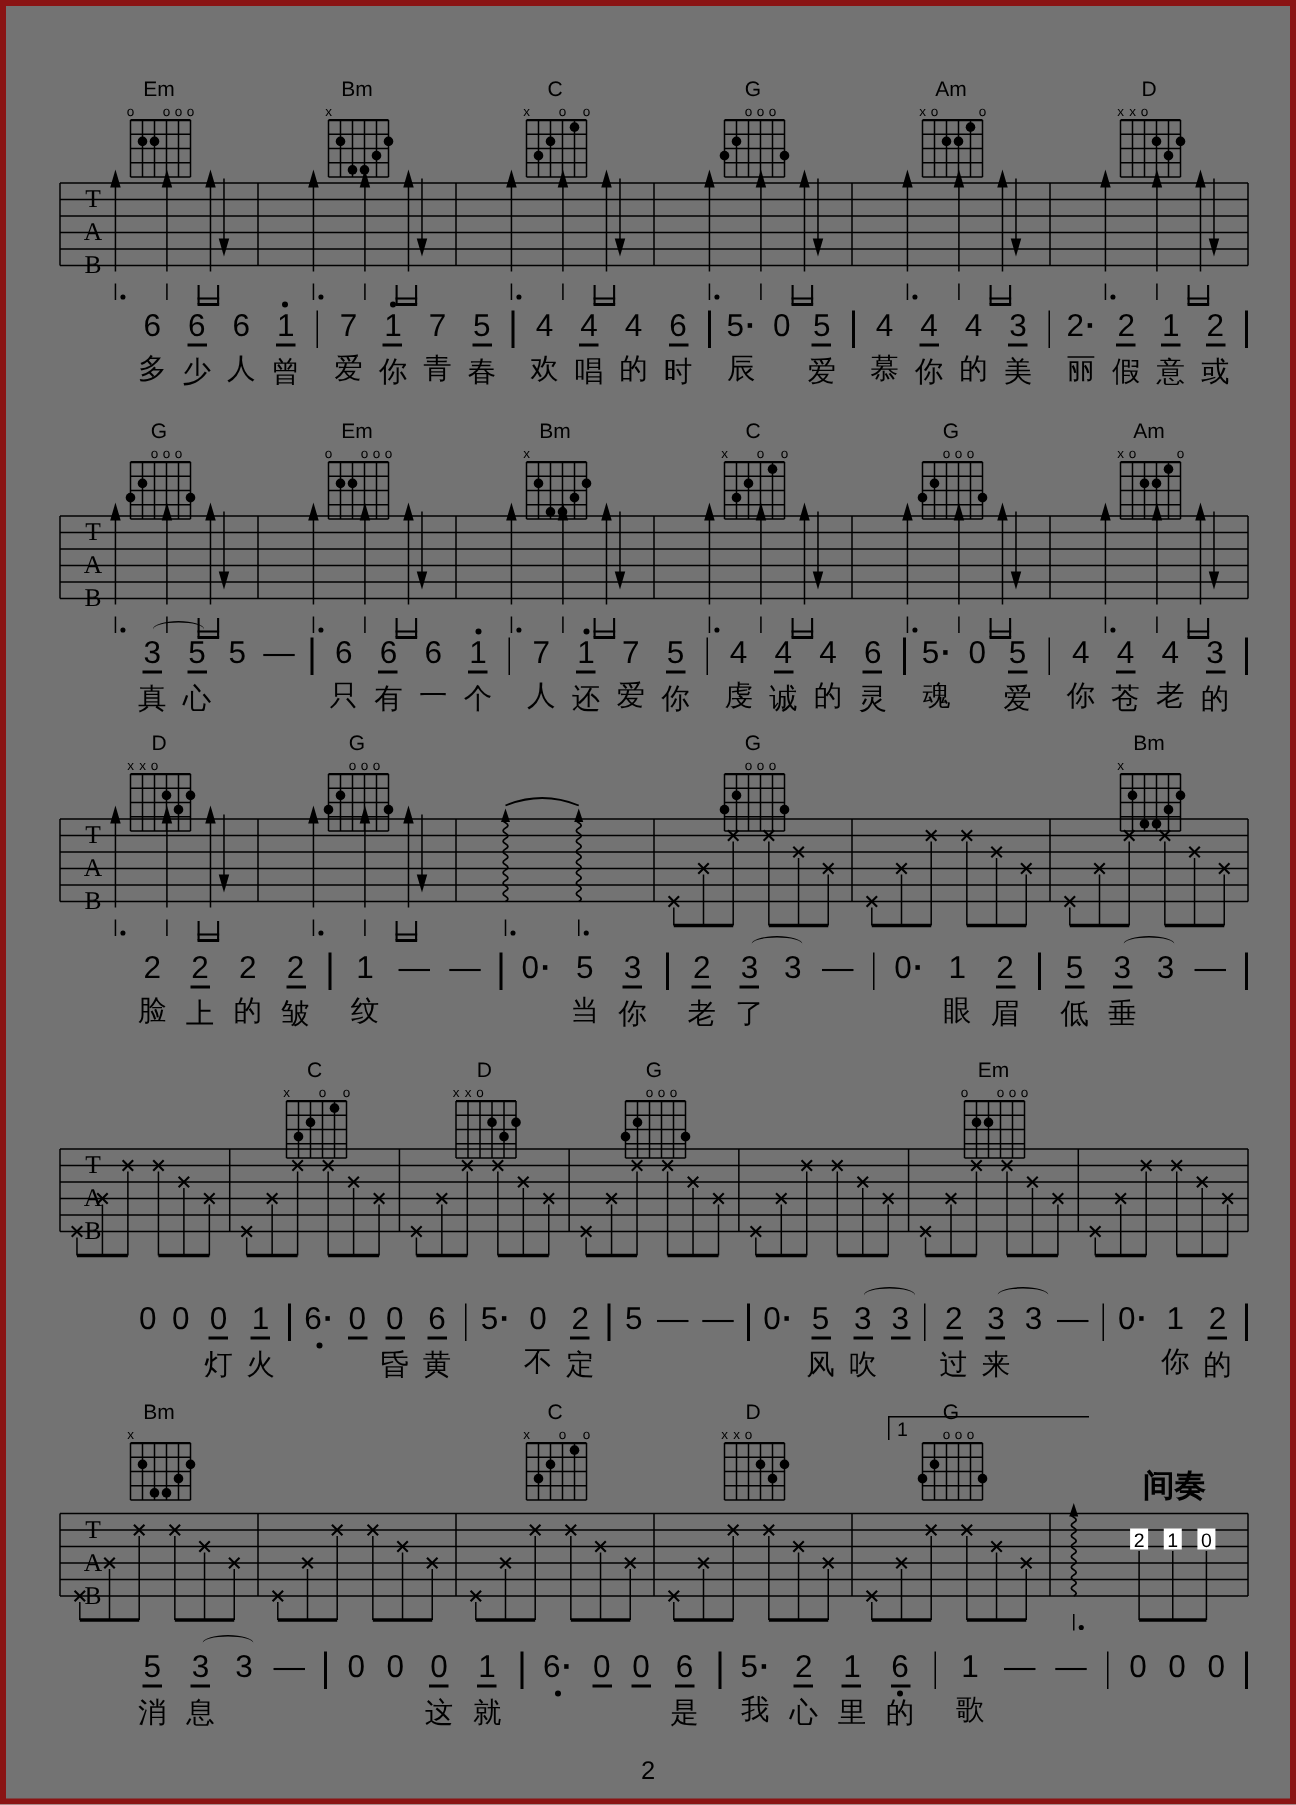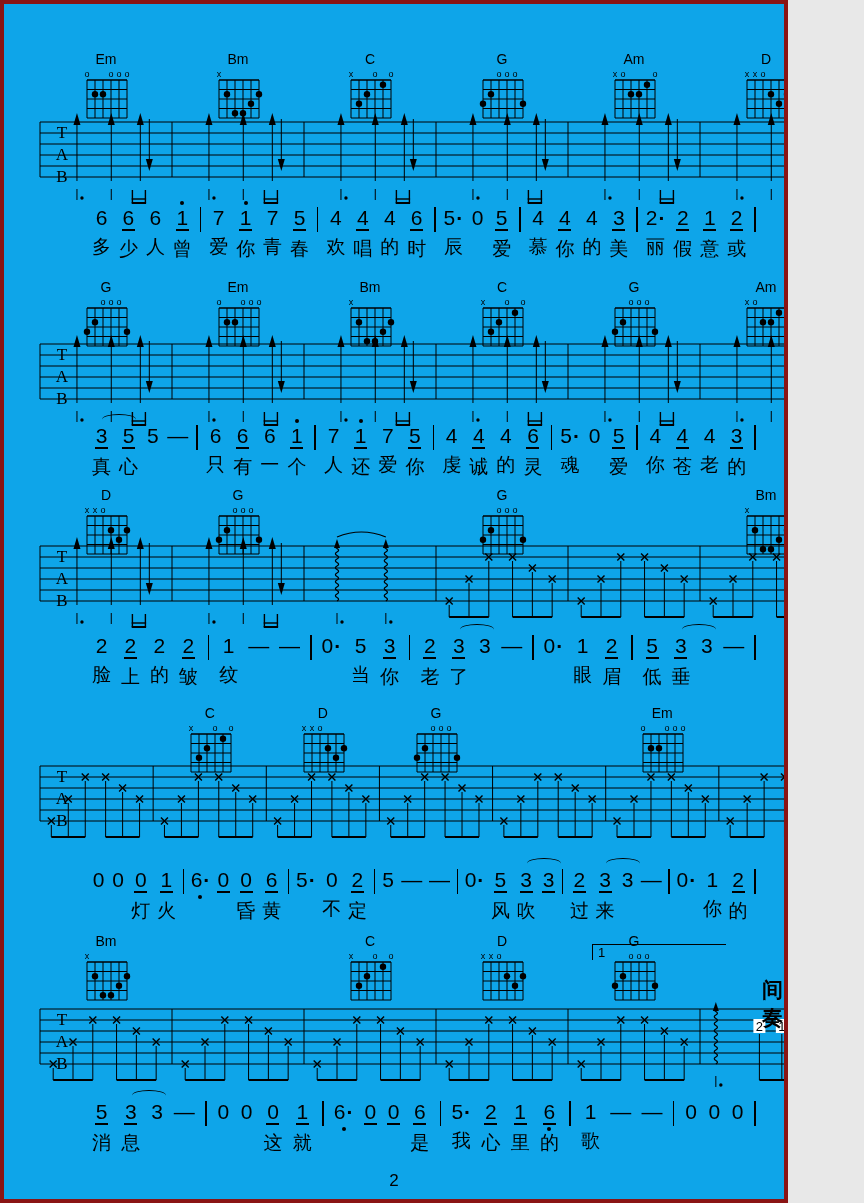--- a/index.html
+++ b/index.html
@@ -1,17 +1,17 @@
 <!DOCTYPE html>
 <html><head>
 <meta charset="utf-8">
 <style>
   html,body{margin:0;padding:0;background:#e8e8e8}
-  #sheet{position:relative;width:788px;height:1203px;box-sizing:border-box;
-         border:4px solid #8a1414;background:#0ea5e9;overflow:hidden;
+  #sheet{position:relative;width:864px;height:1203px;box-sizing:border-box;
+         border:4px solid #8a1414;background:#737373;overflow:hidden;
          font-family:"Liberation Sans",sans-serif;color:#000}
   #systems{position:absolute;inset:0}
   .chord{position:absolute;width:66px;text-align:center}
   .chname{font-size:14px;height:15px;line-height:15px}
   .tabstaff{position:absolute;left:0;overflow:visible}
   .melody{position:absolute;left:88px;right:28px;display:flex;
           justify-content:space-between;align-items:flex-start}
   .tok{position:relative;display:flex;flex-direction:column;align-items:center;text-align:center}
   .num{font-size:21px;line-height:23px;min-width:13px;white-space:nowrap}
   .num.u{border-bottom:2px solid #000}

